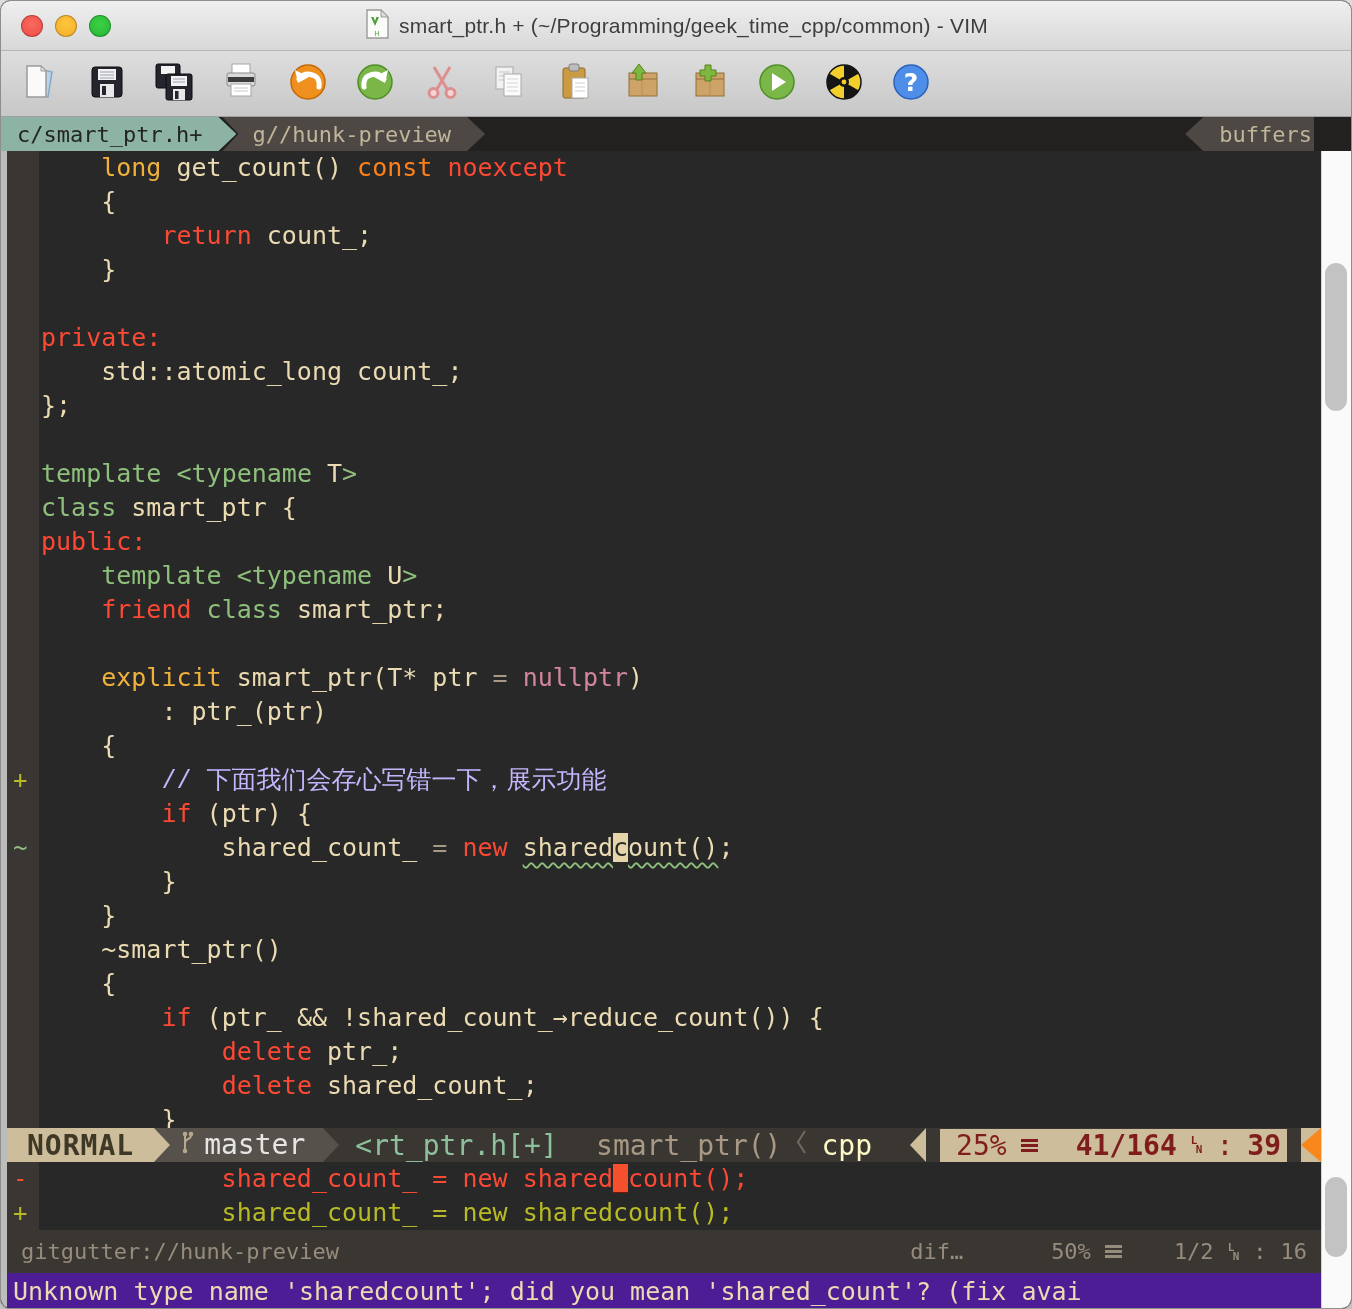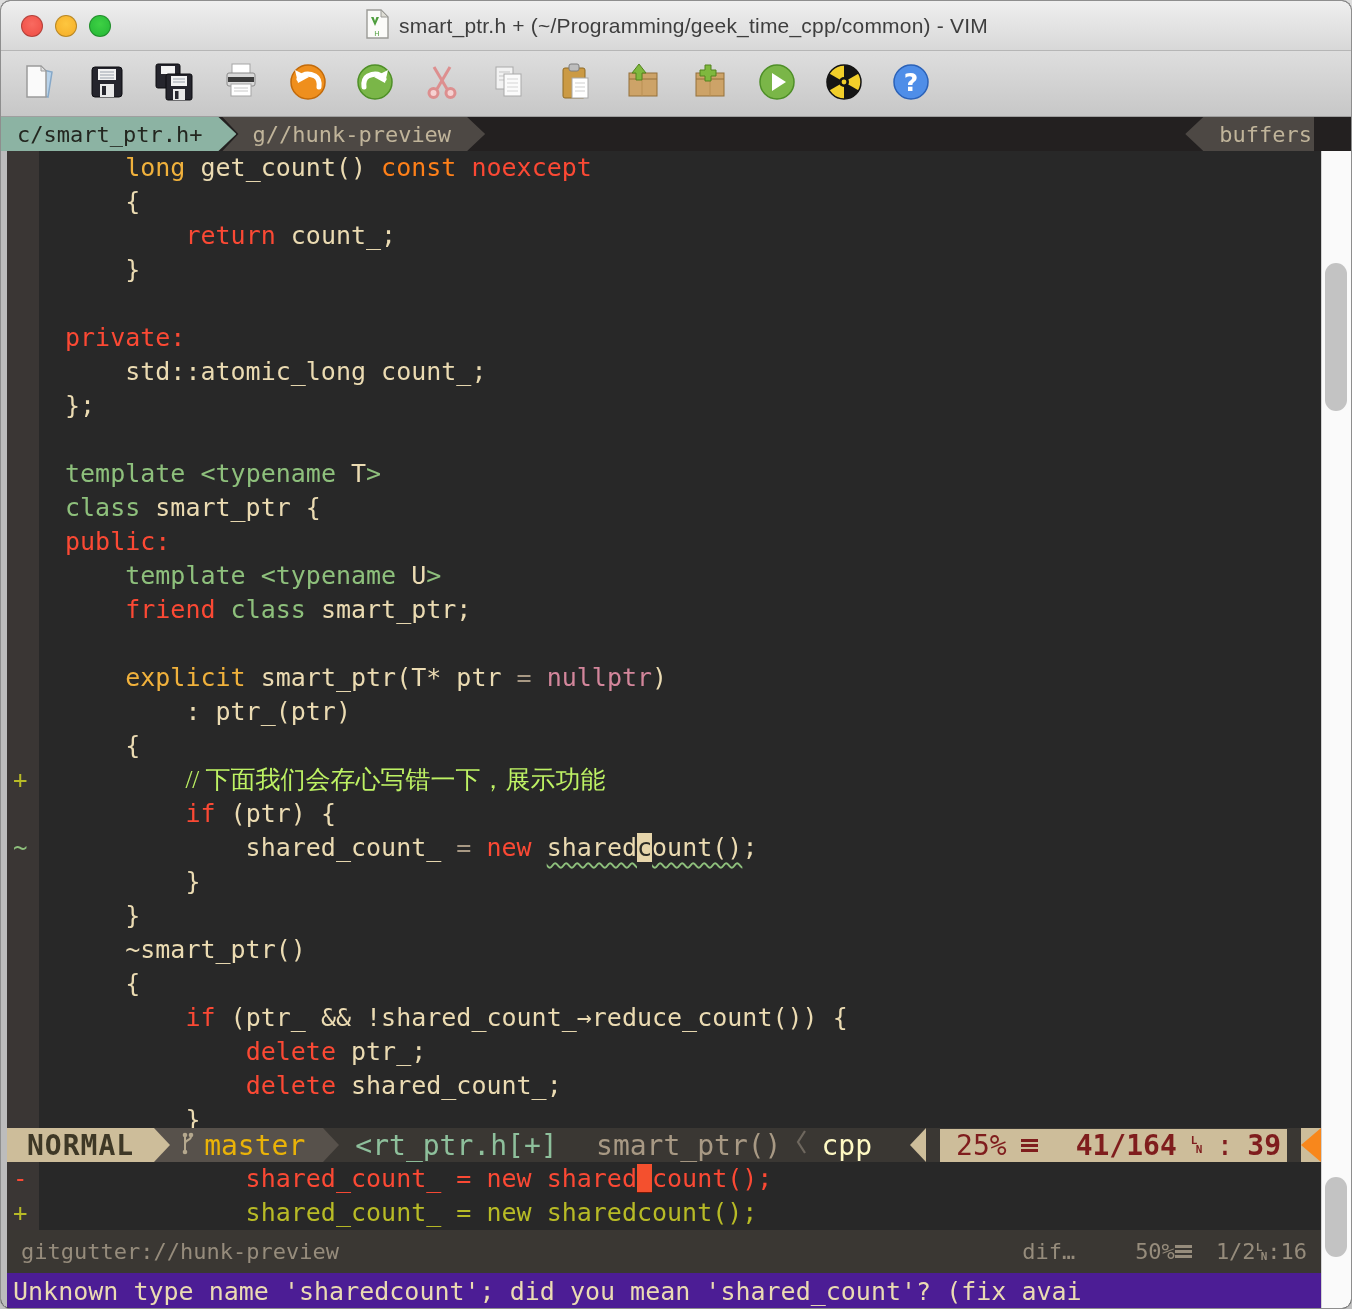--- a/index.html
+++ b/index.html
@@ -36,41 +36,41 @@
     clip-path:polygon(18px 0, 100% 0, 100% 100%, 18px 100%, 0 50%); cursor:pointer; }
 
   
   .vbody{ position:relative; height:1159px; padding-right:30px; border-left:6px solid #bcbcbc;
     background:#282828; }
   .col{ display:flex; flex-direction:column; height:100%; }
 
   .editor{ height:986px; overflow:hidden; background:#282828; cursor:text; }
   .line{ display:flex; height:34px; font-family:"DejaVu Sans Mono",monospace; font-size:25px; line-height:34px; white-space:pre; }
   .gut{ width:32px; flex:none; background:#3a3634; padding-left:6px; font-size:24px; }
-  .code{ flex:1; padding-left:2px;margin-left:24px; }
+  .code{ flex:1; padding-left:2px; }
   .c-w{ color:#ebdbb2; } .c-r{ color:#fb4934; } .c-o{ color:#fe8019; }
   .c-y{ color:#f0b13c; } .c-g{ color:#8ec07c; } .c-pk{ color:#d3869b; }
-  .c-cm{ color:#bef264; font-family:Liberation Serif, serif; }
+  .c-cm{ color:#c4b5fd; font-family:Liberation Mono, monospace; }
   .c-op{ color:#a89984; }
   .c-sp{ color:#ebdbb2; text-decoration:underline; text-decoration-style:wavy;
          text-decoration-color:#8ec07c; text-decoration-thickness:2px; text-underline-offset:6px; }
   .c-cur{ background:#e6d5ab; color:#2c2c26; }
   .c-dr{ color:#fb4934; } .c-da{ color:#b8bb26; }
   .c-drb{ background:#f4502e; color:#6d1505; }
   .g-lime{ color:#b8bb26; } .g-aqua{ color:#8ec07c; } .g-red{ color:#fb4934; }
 
   
   .statusline{ height:34px; background:#3a3733; display:flex; align-items:stretch;
     font-family:"DejaVu Sans Mono",monospace; font-size:28px; color:#a89984;border-radius:6px; }
   .sl-mode{ background:#cdbd9a; color:#3e3826; font-weight:bold; display:flex; align-items:center;
     padding:0 20px; letter-spacing:1px; }
   .arr{ width:0; height:0; border-top:17px solid transparent; border-bottom:17px solid transparent; }
   .arr.a1{ border-left:16px solid #cdbd9a; background:#57514b; }
   .arr.a2{ border-left:16px solid #57514b; background:#3a3733; }
-  .sl-branch{ background:#57514b; color:#eab308; display:flex; align-items:center; gap:8px; padding:0 18px 0 10px; }
+  .sl-branch{ background:#57514b; color:#e5e5e5; display:flex; gap:8px; padding:0 18px 0 10px; }
   .sl-file{ color:#8ec09c; display:flex; align-items:center; padding-left:16px; }
   .sl-right{ margin-left:auto; display:flex; align-items:center; gap:14px; }
   .sl-scope{ color:#a89984; }
   .sl-ft{ color:#fef9c3; margin-right:24px; }
   .arrL{ width:0; height:0; border-top:17px solid transparent; border-bottom:17px solid transparent;
     border-right:16px solid #cdbd9a; }
   .sl-pos{ background:#cdbd9a; color:#7f1d1d; display:flex; align-items:center; gap:14px; padding:0 6px 0 16px; }
   .sl-pos .bold{ font-weight:bold; }
   .orange-chev{ width:0; height:0; border-top:17px solid transparent; border-bottom:17px solid transparent;
     border-right:20px solid #f8871c; background:#cdbd9a; }
@@ -78,21 +78,21 @@
     background:linear-gradient(currentColor 0 3px,transparent 3px 5px,currentColor 5px 8px,transparent 8px 10px,currentColor 10px 13px); }
   .lnico{ display:inline-flex; flex-direction:column; font-size:11px; line-height:9px; font-weight:bold; }
   .lnico::before{ content:"L"; text-align:left; }
   .lnico::after{ content:"N"; text-align:right; margin-left:5px; }
 
   
   .preview{ height:68px; background:#282828; overflow:hidden; cursor:text; }
 
   .pstatus{ height:44px; background:#3a3733; display:flex; align-items:center;
     font-family:"DejaVu Sans Mono",monospace; font-size:22px; color:#968c7c; padding:0 14px; }
-  .pstatus .pright{ margin-left:auto; display:flex; align-items:center; }
+  .pstatus .pright{ margin-left:auto; display:flex; align-items:center; gap:14px; }
 
   .msgline{ height:37px; background:#4c1d95; display:flex; align-items:center;
     font-family:"DejaVu Sans Mono",monospace; font-size:25px; color:#ebdbb2; padding:0 6px; white-space:pre; }
 
   
   .scrollbar{ position:absolute; top:0; right:0; width:30px; height:100%;
     background:#fafafa; border-left:1px solid #d2d2d2; cursor:default; }
   .thumb{ position:absolute; left:3px; width:22px; background:#c3c3c3; border-radius:11px; cursor:pointer; }
   .thumb.t1{ top:112px; height:148px; }
   .thumb.t2{ top:1026px; height:80px; }

